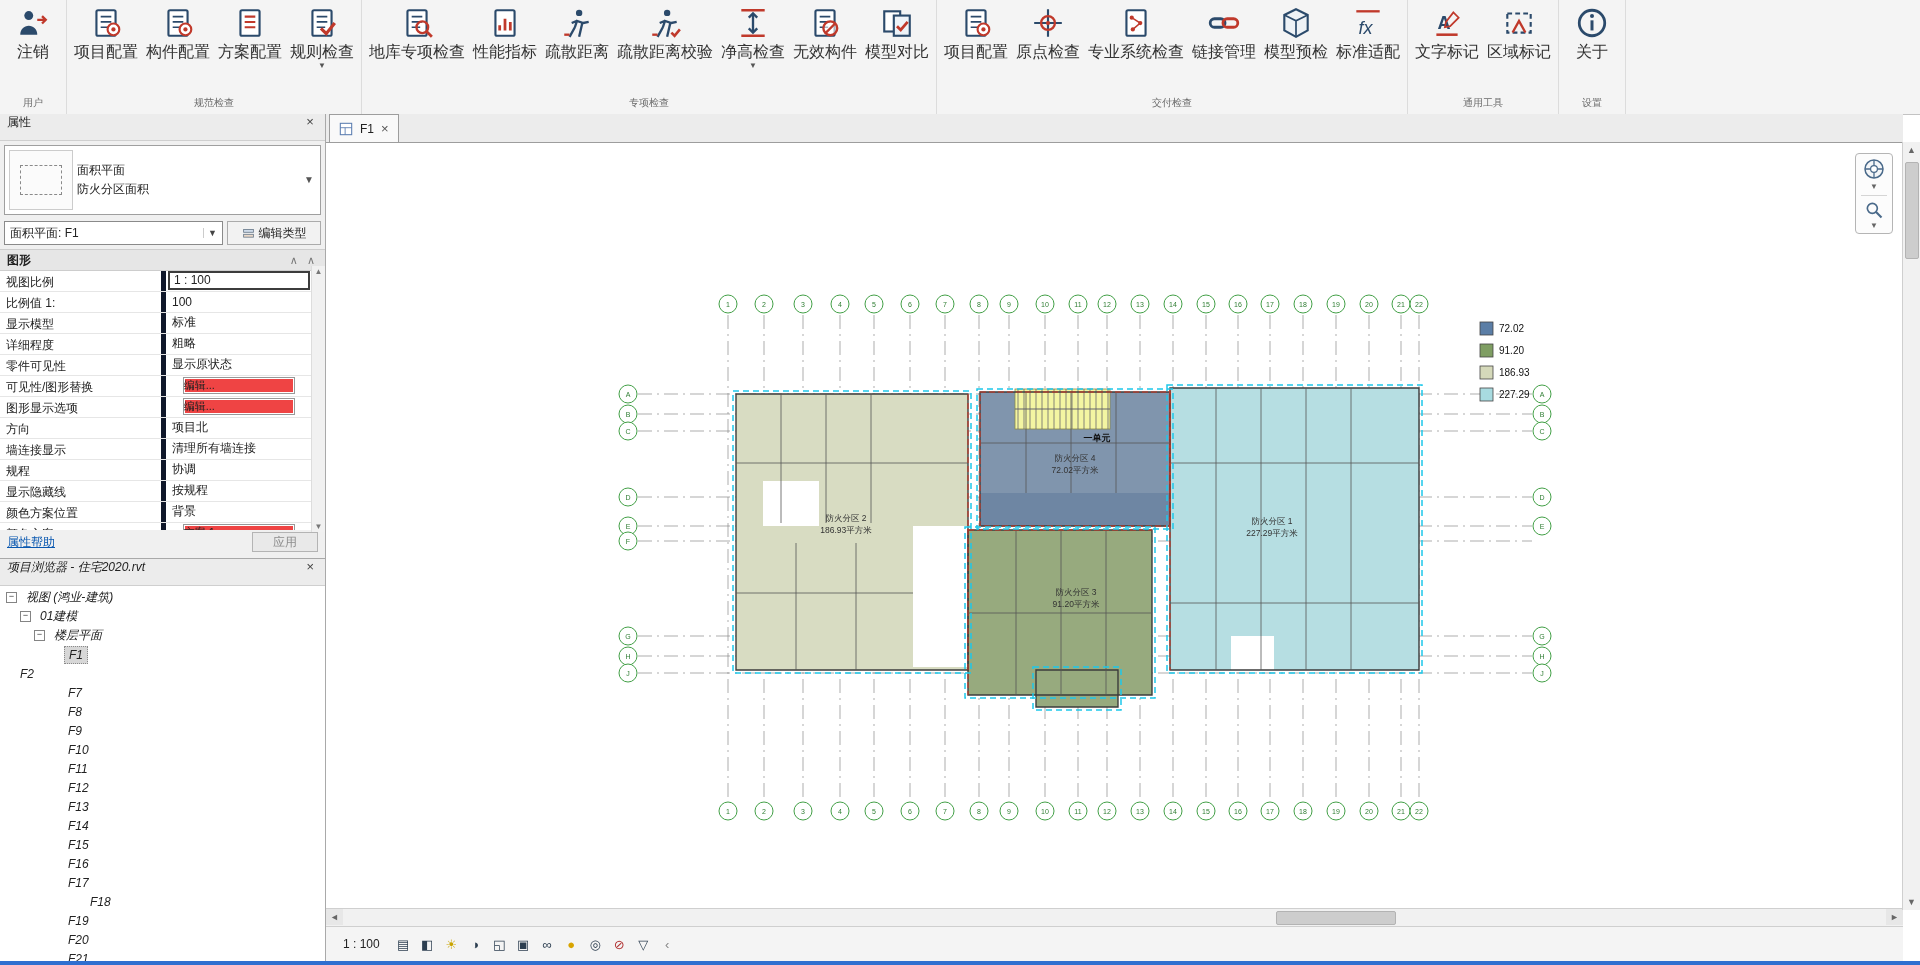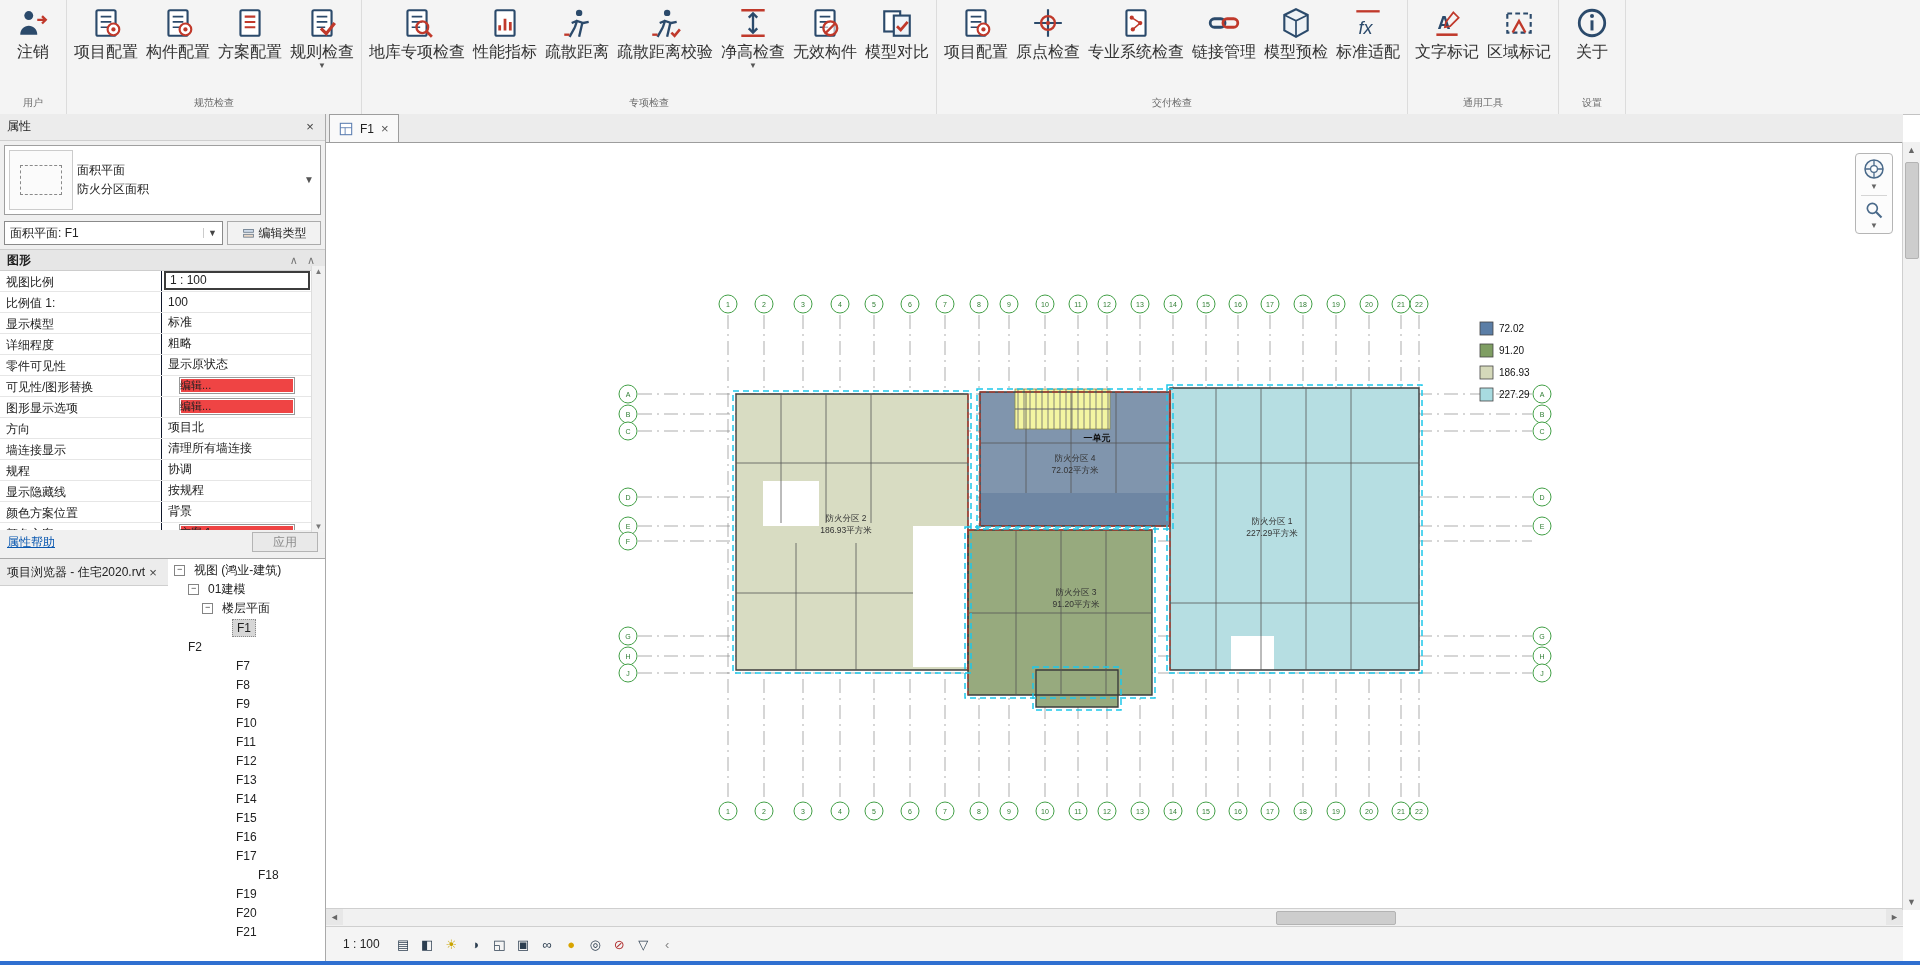--- a/index.html
+++ b/index.html
@@ -11,48 +11,48 @@
   .rgroup{display:flex;flex-direction:column;padding:2px 3px 0 3px;border-right:1px solid #dcdcdc;}
   .rbtns{flex:1;display:flex;align-items:flex-start;}
   .rbtn{min-width:52px;padding:4px 4px 0 4px;display:flex;flex-direction:column;align-items:center;border-radius:3px;cursor:default;}
   .ricon svg{width:34px;height:34px;display:block;}
   .rlabel{margin-top:3px;font-size:16px;color:#333;white-space:nowrap;line-height:1.1;}
   .rdrop{font-size:8px;color:#555;line-height:1;margin-top:1px;}
   .rgname{height:20px;line-height:20px;text-align:center;color:#6b6b6b;font-size:10px;font-family:Liberation Mono, monospace;}
 
   
   .sidepanel{position:absolute;left:0;top:114px;width:325px;bottom:4px;background:#f0f0f0;border-right:1px solid #a9a9a9;display:flex;flex-direction:column;}
-  .panel-title{height:26px;background:#ececec;border-bottom:1px solid #cfcfcf;display:flex;align-items:center;justify-content:space-between;padding:0 7px;}
+  .panel-title{height:26px;background:#ececec;border-bottom:1px solid #cfcfcf;display:flex;justify-content:space-between;padding:0 7px;}
   .panel-close{color:#444;font-size:13px;width:16px;text-align:center;cursor:default;}
   .props{height:440px;display:flex;flex-direction:column;background:#f0f0f0;}
   .type-selector{height:70px;margin:4px;background:#fff;border:1px solid #9f9f9f;display:flex;align-items:center;position:relative;}
   .ts-thumb{width:62px;height:58px;margin:4px;border:1px solid #ccc;background:#fbfbfb;position:relative;}
   .ts-thumb:after{content:"";position:absolute;left:10px;right:10px;top:14px;bottom:14px;border:1px dashed #8a8a8a;}
   .ts-text{line-height:1.6;color:#222;}
   .ts-arrow{position:absolute;right:6px;top:28px;color:#555;font-size:10px;}
   .combo-row{height:24px;margin:2px 4px 4px 4px;display:flex;gap:4px;align-items:center;}
   .combo{flex:1;height:22px;border:1px solid #8a8a8a;background:#fff;display:flex;align-items:center;justify-content:space-between;padding:0 5px;}
   .combo-arrow{color:#444;font-size:9px;border-left:1px solid #ccc;padding-left:4px;}
   .edit-type-btn{width:92px;height:22px;border:1px solid #ababab;background:#f2f2f2;display:flex;align-items:center;justify-content:center;gap:4px;}
   .edit-type-btn svg{width:13px;height:13px;}
   .section-header{height:20px;background:#e6e6e6;border-top:1px solid #cdcdcd;border-bottom:1px solid #cdcdcd;display:flex;align-items:center;justify-content:space-between;padding:0 7px;font-weight:bold;}
   .sh-ctrl{color:#777;font-weight:normal;font-size:11px;letter-spacing:3px;}
   .prop-grid{height:264px;background:#fff;position:relative;overflow:hidden;}
   .prow{display:flex;height:20px;border-bottom:1px solid #e6e6e6;margin-right:13px;}
-  .plabel{width:150px;padding:3px 5px 0 6px;border-right:1px solid #0f172a;white-space:nowrap;overflow:hidden;}
+  .plabel{width:150px;padding:3px 5px 0 6px;border-right:5px solid #0f172a;white-space:nowrap;overflow:hidden;}
   .pvalue{flex:1;display:flex;align-items:center;padding:1px 2px;}
   .vtext{padding-left:4px;white-space:nowrap;}
   .vfocus{border:2px solid #3c3c3c;height:15px;line-height:15px;width:100%;padding-left:4px;background:#fff;}
   .vbtn{margin:12px auto;width:78%;height:15px;line-height:15px;font-size:11px;background:#ef4444;border:1px solid #989898;box-shadow:inset 0 0 0 1px #fff;}
   .pgscroll{position:absolute;right:0;top:0;bottom:0;width:13px;background:#f1f1f1;border-left:1px solid #ddd;display:flex;flex-direction:column;align-items:center;justify-content:space-between;font-size:8px;color:#777;padding:1px 0;}
   .props-footer{height:24px;display:flex;align-items:center;justify-content:space-between;padding:0 7px;}
   .help-link{color:#0a58b0;text-decoration:underline;}
   .apply-btn{width:64px;height:18px;line-height:18px;text-align:center;background:#e9e9e9;border:1px solid #b4b4b4;color:#8d8d8d;}
 
-  .browser{flex:1;display:flex;border-top:1px solid #a9a9a9;margin-top:4px;background:#fff;min-height:0;}
+  .browser{flex:1;display:flex;flex-direction:column;border-top:1px solid #a9a9a9;margin-top:4px;background:#fff;min-height:0;font-style:italic;}
   .tree{flex:1;background:#fff;padding-top:2px;overflow:hidden;}
   .trow{height:19px;display:flex;align-items:center;white-space:nowrap;}
   .texp{width:9px;height:9px;border:1px solid #848484;background:#fff;font-size:9px;line-height:7px;text-align:center;margin-right:5px;color:#333;flex:none;}
   .tleaf{width:16px;flex:none;}
   .tlabel{padding:1px 4px;}
   .tlabelsel{background:#d7d7d7;border:1px dotted #8a8a8a;}
 
   
   .canvas{position:absolute;left:326px;top:114px;right:17px;bottom:4px;display:flex;flex-direction:column;}
   .tabbar{height:28px;background:#ececec;border-bottom:1px solid #9d9d9d;display:flex;align-items:flex-end;padding-left:3px;}

